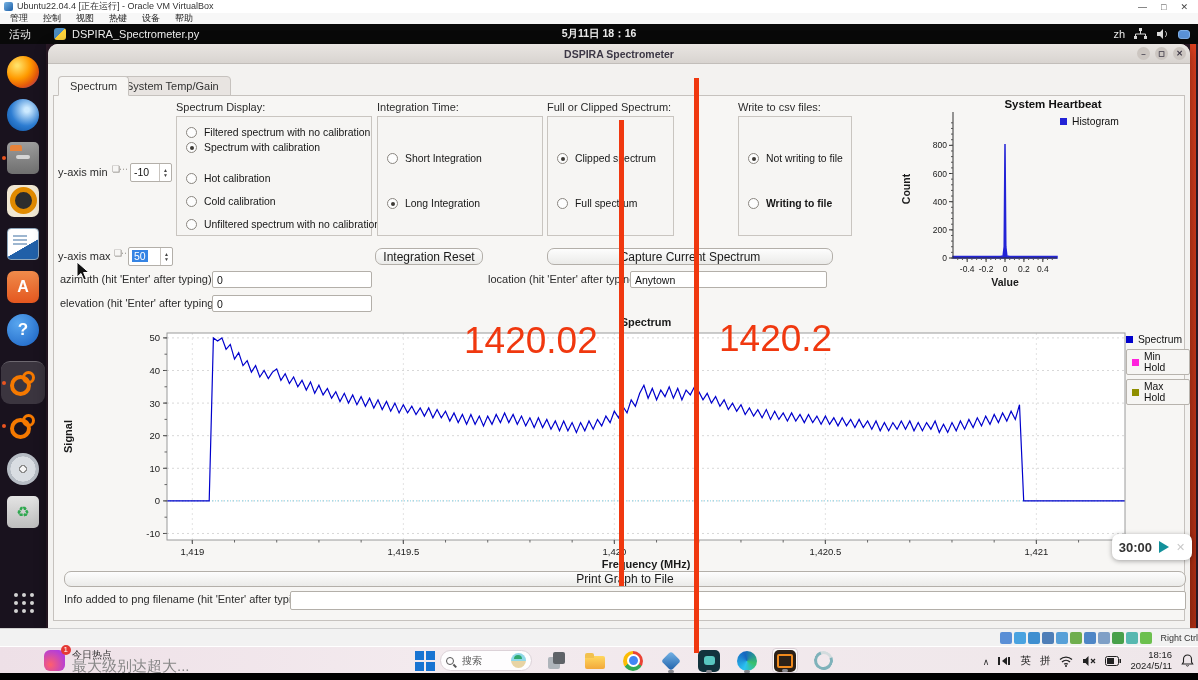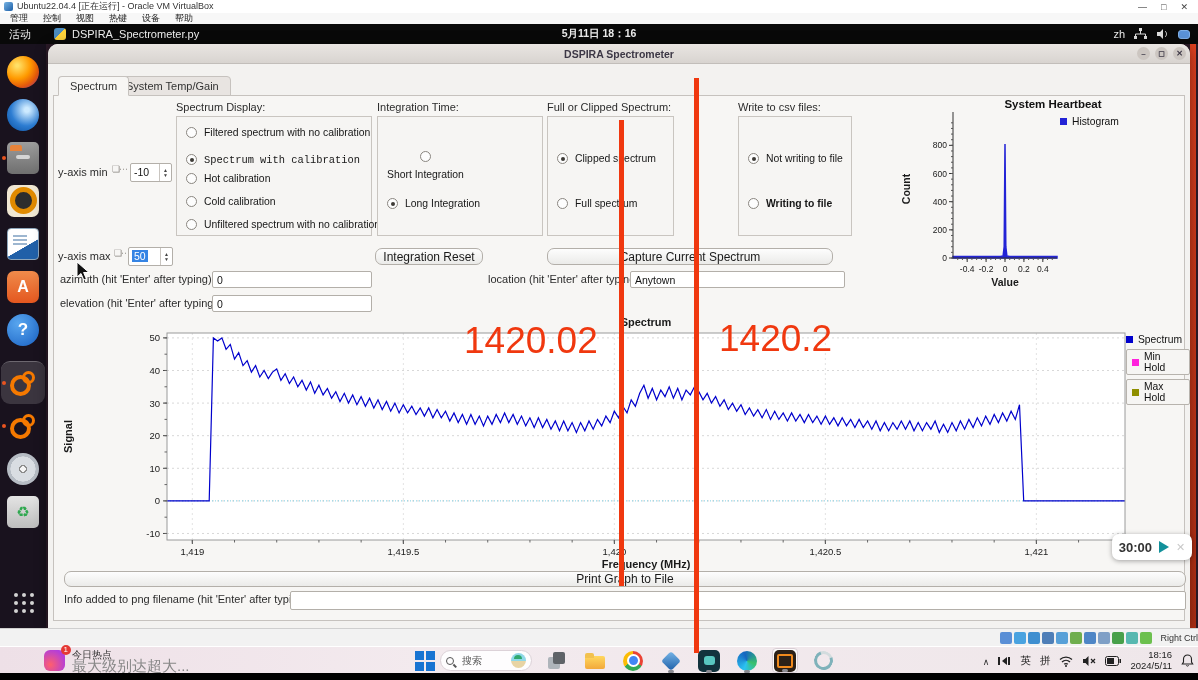--- a/index.html
+++ b/index.html
@@ -265,41 +265,41 @@
       <span class="val"><span class="hl" id="ymax-value" style="background: rgb(53, 132, 228);">50</span></span>
       <span class="arrows"></span>
     </span>
 
     <span class="glabel" style="left:128px;top:57px">Spectrum Display:</span>
     <div class="gbox" style="left:128px;top:72px;width:196px;height:120px">
         <div class="radio-row" style="top: 8px;">
           <span class="rb"></span>
           <span class="rlabel">Filtered spectrum with no calibration</span>
         </div>
-        <div class="radio-row" style="top: 35px; font-family: Liberation Mono, monospace;">
+        <div class="radio-row" style="top: 23px;">
           <span class="rb on"></span>
           <span class="rlabel">Spectrum with calibration</span>
         </div>
         <div class="radio-row" style="top: 54px; justify-content: flex-end;">
           <span class="rb"></span>
           <span class="rlabel">Hot calibration</span>
         </div>
         <div class="radio-row" style="top: 77px;">
           <span class="rb"></span>
           <span class="rlabel">Cold calibration</span>
         </div>
         <div class="radio-row" style="top: 100px;">
           <span class="rb"></span>
           <span class="rlabel">Unfiltered spectrum with no calibration</span>
         </div>
       </div>
 
     <span class="glabel" style="left:329px;top:57px">Integration Time:</span>
     <div class="gbox" style="left:329px;top:72px;width:166px;height:120px">
-        <div class="radio-row" style="top: 34px; flex-direction: column;">
+        <div class="radio-row" style="top: 34px;">
           <span class="rb"></span>
           <span class="rlabel">Short Integration</span>
         </div>
         <div class="radio-row" style="top: 79px;">
           <span class="rb on"></span>
           <span class="rlabel">Long Integration</span>
         </div>
       </div>
     <div class="btn" style="left:327px;top:204px;width:108px;height:17px">Integration Reset</div>
 
@@ -326,21 +326,21 @@
           <span class="rb"></span>
           <span class="rlabel">Writing to file</span>
         </div>
       </div>
 
     <span class="glabel" style="left:12px;top:229px">azimuth (hit 'Enter' after typing):</span>
     <input class="tinput" style="left: 164px; top: 227px; width: 160px; height: 17px;" value="0">
     <span class="glabel" style="left:12px;top:253px">elevation (hit 'Enter' after typing):</span>
     <input class="tinput" style="left: 164px; top: 251px; width: 160px; height: 17px;" value="0">
     <span class="glabel" style="left:440px;top:229px">location (hit 'Enter' after typing):</span>
-    <input class="tinput" style="left: 582px; top: 227px; width: 215px; height: 17px;" value="Anytown">
+    <input class="tinput" style="left: 582px; top: 227px; width: 197px; height: 17px;" value="Anytown">
 
     <span class="hb-title" style="left:905px;top:54px;width:200px;text-align:center;position:absolute">System Heartbeat</span>
     <svg id="hb-svg" width="240" height="200">
         <polygon points="55,162 55.0,160.6 102.3,160.6 105.1,160.0 106.2,150.7 107.0,47.9 107.8,150.7 108.9,160.0 111.7,160.6 159.0,160.6 159,162" fill="#2323d6" stroke="#2323d6" stroke-width="1.5"></polygon>
         <line x1="55" x2="55" y1="16" y2="162" stroke="#333"></line>
         <line x1="55" x2="159" y1="162" y2="162" stroke="#333"></line>
         <line x1="51" x2="55" y1="162" y2="162" stroke="#333"></line>
         <text x="49" y="165" fill="#1a1a1a" font-size="8.5" font-family="Liberation Sans, sans-serif" text-anchor="end">0</text>
         <line x1="51" x2="55" y1="133.83673469387756" y2="133.83673469387756" stroke="#333"></line>
         <text x="49" y="136.83673469387756" fill="#1a1a1a" font-size="8.5" font-family="Liberation Sans, sans-serif" text-anchor="end">200</text>

